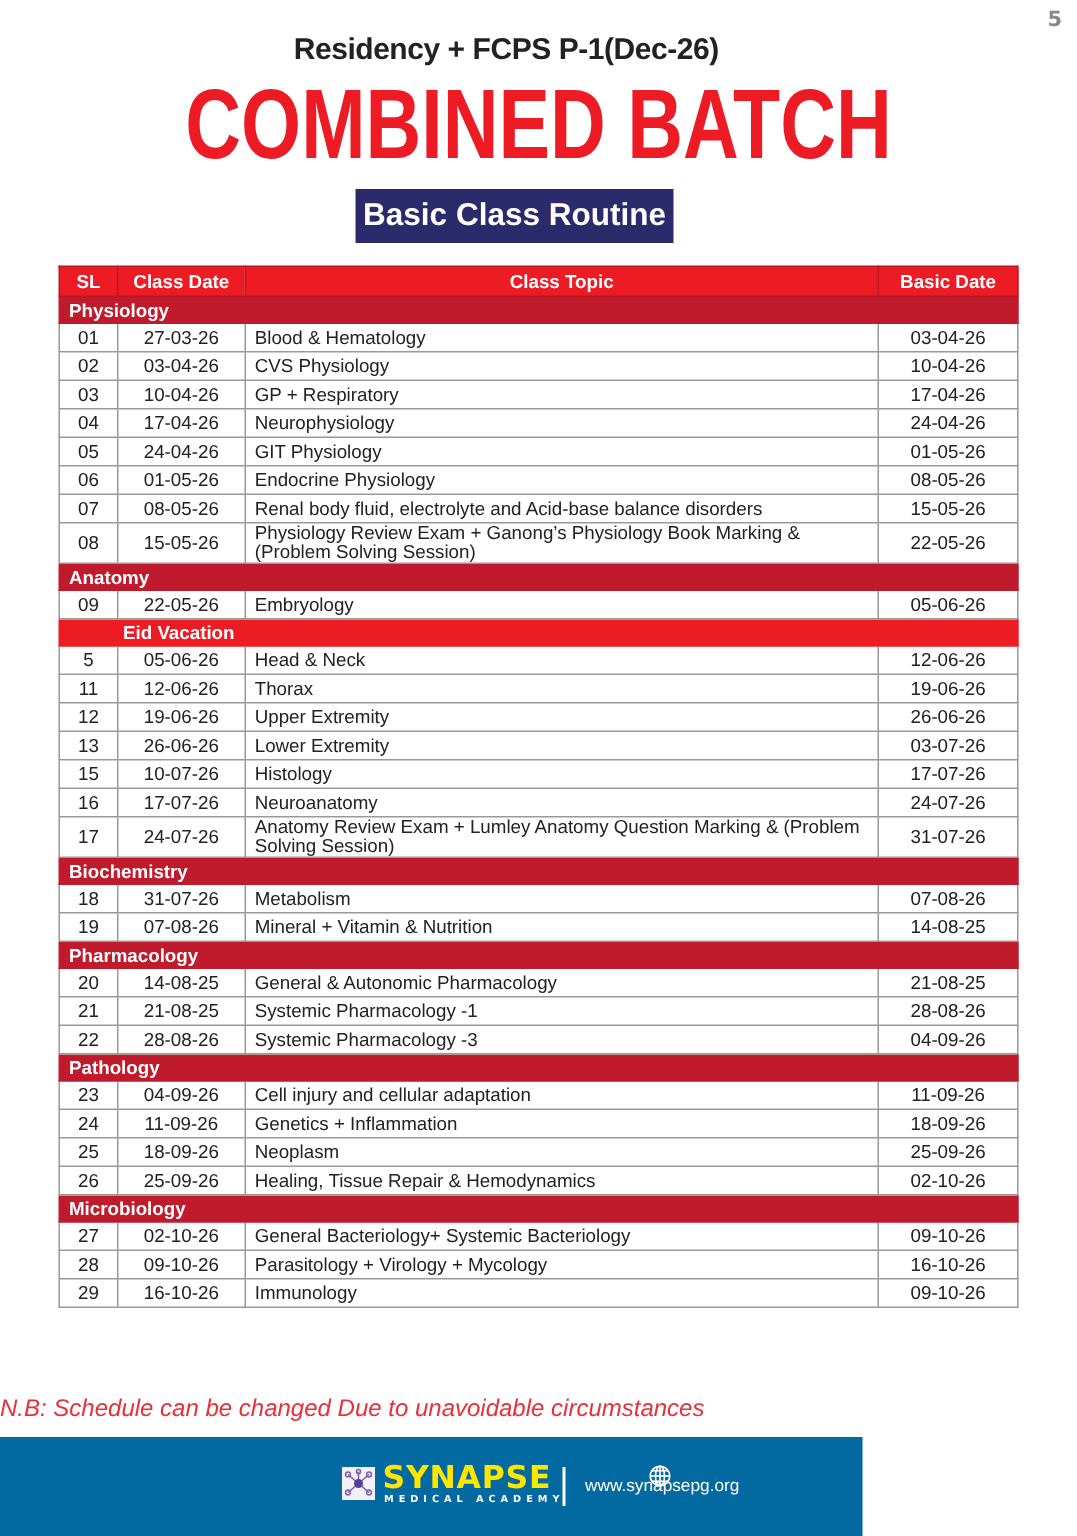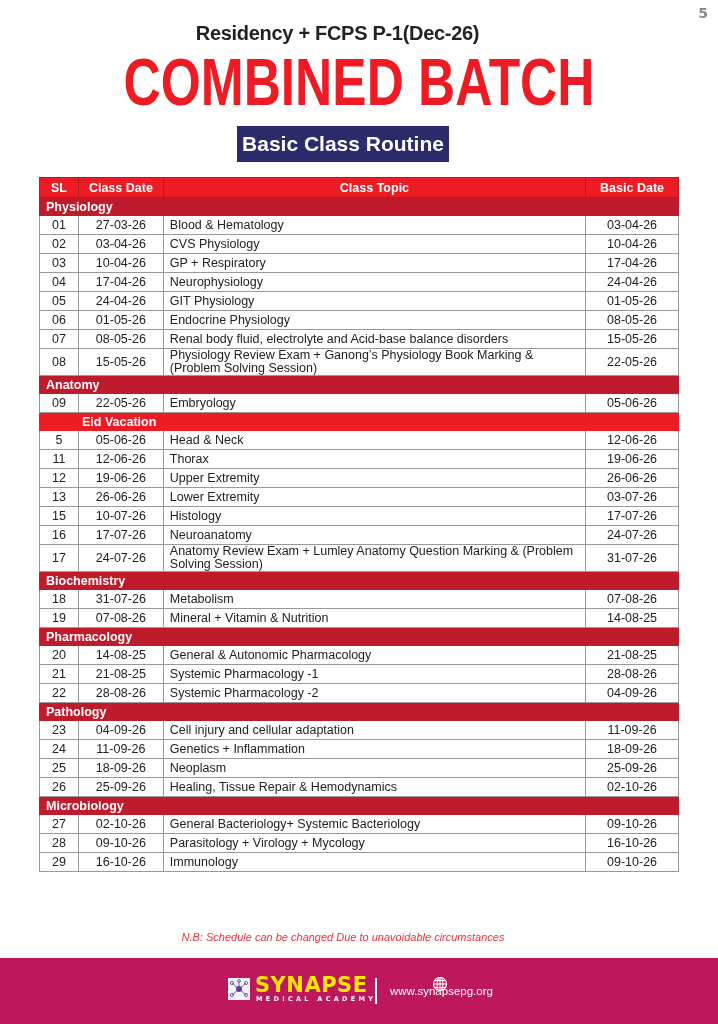--- a/index.html
+++ b/index.html
@@ -8,22 +8,22 @@
   .subtitle { position:absolute; top:22px; left:0; width:675px; text-align:center; font-size:20px; font-weight:bold; color:#222; font-family:"Liberation Sans", sans-serif; letter-spacing:-0.3px; }
   .title { position:absolute; top:44px; left:0; width:718px; text-align:center; font-size:66px; line-height:76px; font-weight:bold; color:#ED1C24; font-family:"Liberation Sans", sans-serif; transform:scaleX(0.78); letter-spacing:0px; }
   .badge { position:absolute; top:126px; left:237px; width:212px; height:36px; background:#2B2A6B; color:#fff; font-size:21px; font-weight:bold; text-align:center; line-height:36px; font-family:"Liberation Sans", sans-serif; }
   table.routine { position:absolute; top:177px; left:39px; width:640px; border-collapse:collapse; font-size:12.5px; font-family:"Liberation Sans", sans-serif; }
   table.routine th { background:#ED1C24; color:#fff; font-weight:bold; height:19px; padding:0; border:1px solid #b51a22; text-align:center; font-size:12.5px; }
   table.routine td { border:1px solid #999; height:18px; padding:0 6px; color:#222; }
   table.routine td.c { text-align:center; padding:0; }
   table.routine td.topic { line-height:13px; }
   tr.section td { background:#C01B2C; color:#fff; font-weight:bold; text-align:left; border:1px solid #C01B2C; height:17px; }
   tr.section.bright td { background:#ED1C24; border-color:#ED1C24;padding-left:42px; }
-  .note { position:absolute; top:931px; left:0; width:686px; text-align:center; font-size:11px; font-style:italic; color:#E8303A; }
-  .footer { position:absolute; top:958px; left:0; width:718px; height:66px; background:#be185d; }
+  .note { position:absolute; top:931px; left:0; width:686px; text-align:left; font-size:16px; font-style:italic; color:#E8303A; }
+  .footer { position:absolute; top:958px; left:0; width:575px; height:66px; background:#0369a1; }
   .logo-box { position:absolute; left:228px; top:20px; width:22px; height:22px; background:#f2f2f6; }
   .logo-text { position:absolute; left:255px; top:16px; font-size:21px; font-weight:bold; color:#FFE600; font-family:"DejaVu Sans", sans-serif; letter-spacing:0.5px; line-height:22px; }
   .logo-sub { position:absolute; left:256px; top:37px; font-size:6.5px; font-weight:bold; color:#fff; letter-spacing:3.3px; font-family:"DejaVu Sans", sans-serif; }
   .divider { position:absolute; left:375px; top:20px; width:2px; height:26px; background:#fff; }
   .globe { position:absolute; left:432px; top:18px; width:16px; height:16px; }
   .website { position:absolute; left:390px; top:27px; width:100px; text-align:center; font-size:11.5px; color:#fff; }
 </style>
 </head>
 <body>
 
@@ -179,21 +179,21 @@
       </tr>
       <tr>
         <td class="c">21</td>
         <td class="c">21-08-25</td>
         <td class="topic">Systemic Pharmacology -1</td>
         <td class="c">28-08-26</td>
       </tr>
       <tr>
         <td class="c">22</td>
         <td class="c">28-08-26</td>
-        <td class="topic">Systemic Pharmacology -2</td>
+        <td class="topic">Systemic Pharmacology -3</td>
         <td class="c">04-09-26</td>
       </tr>
       <tr class="section">
         <td colspan="4">Pathology</td>
       </tr>
       <tr>
         <td class="c">23</td>
         <td class="c">04-09-26</td>
         <td class="topic">Cell injury and cellular adaptation</td>
         <td class="c">11-09-26</td>

